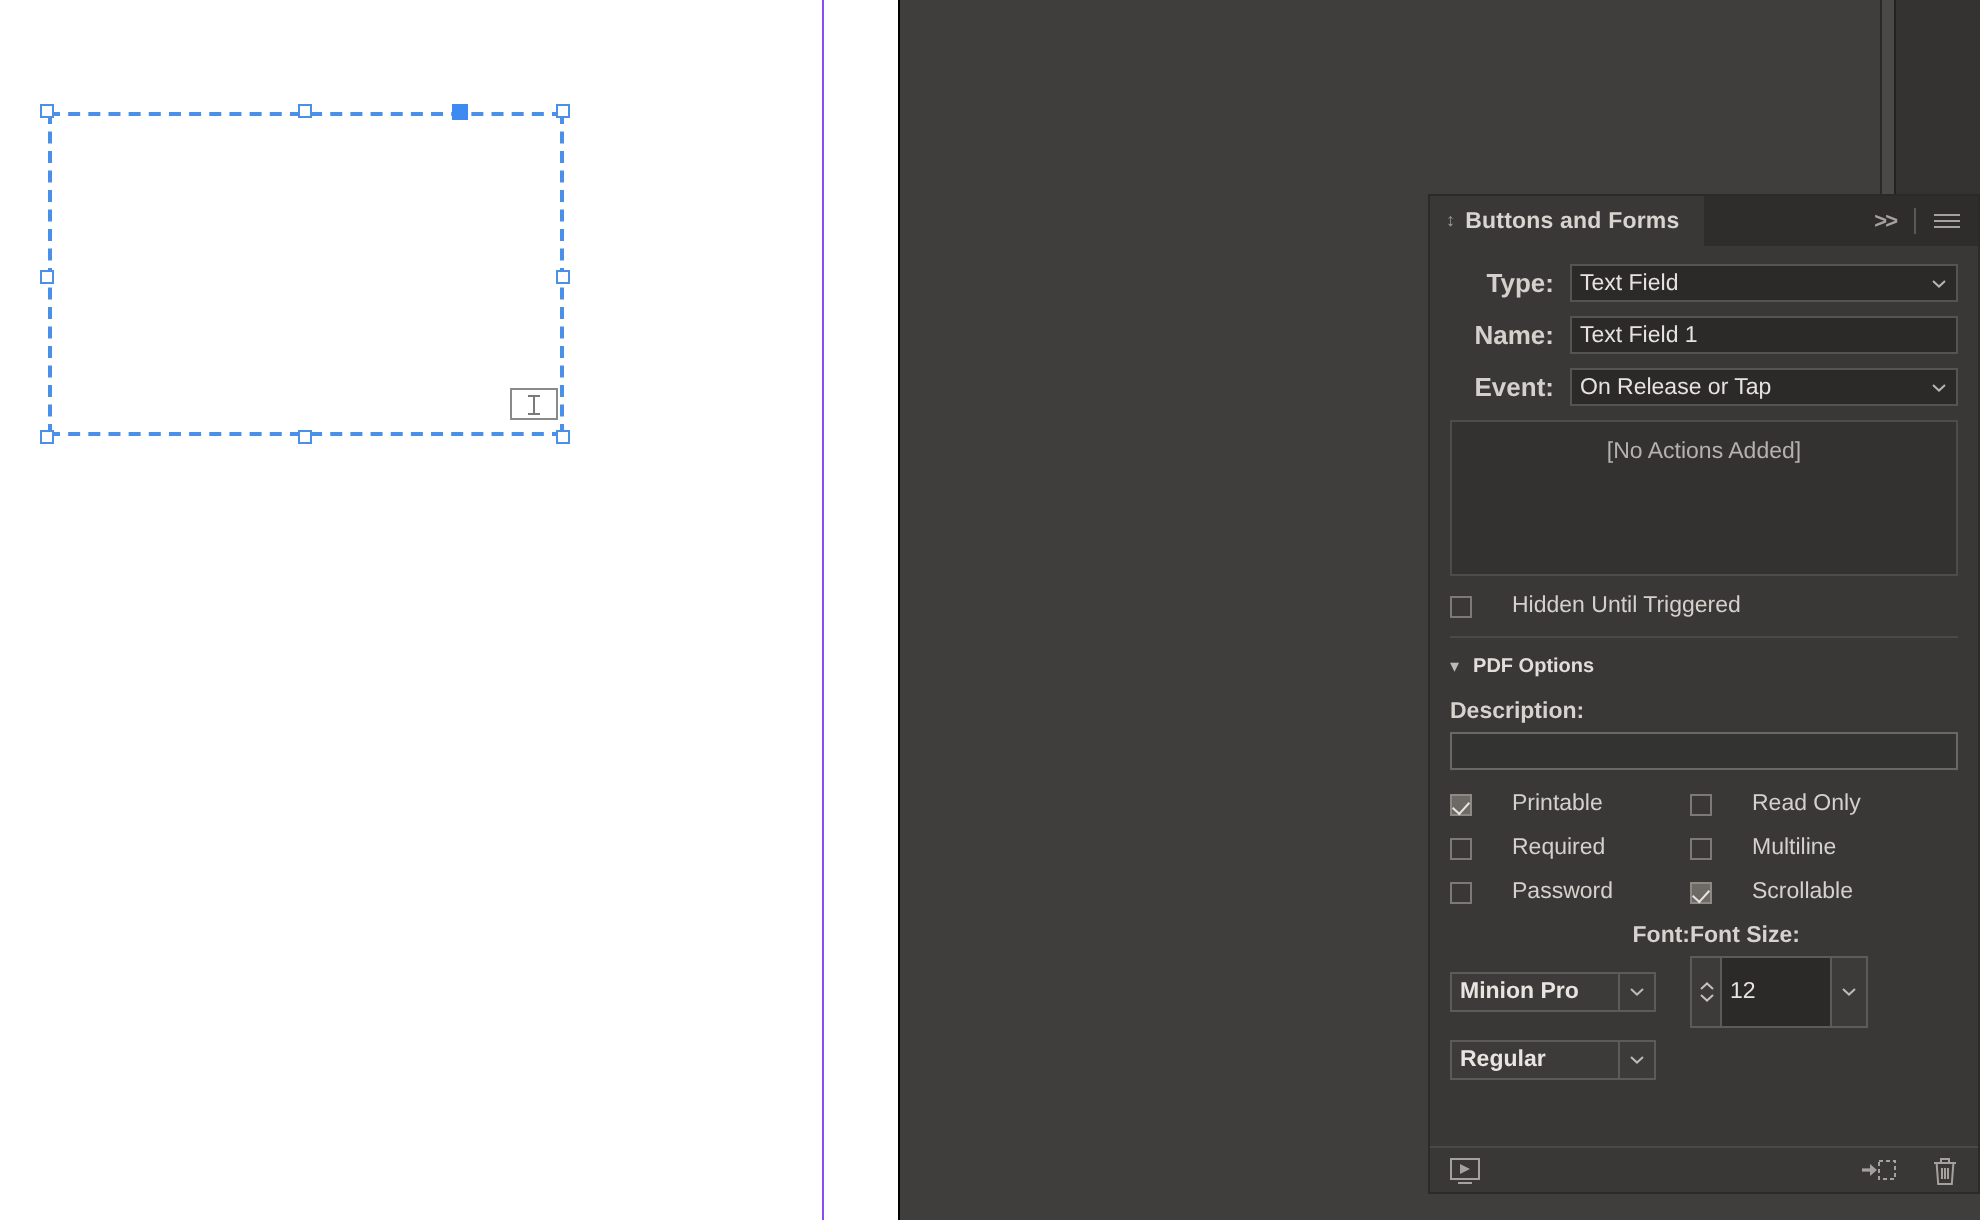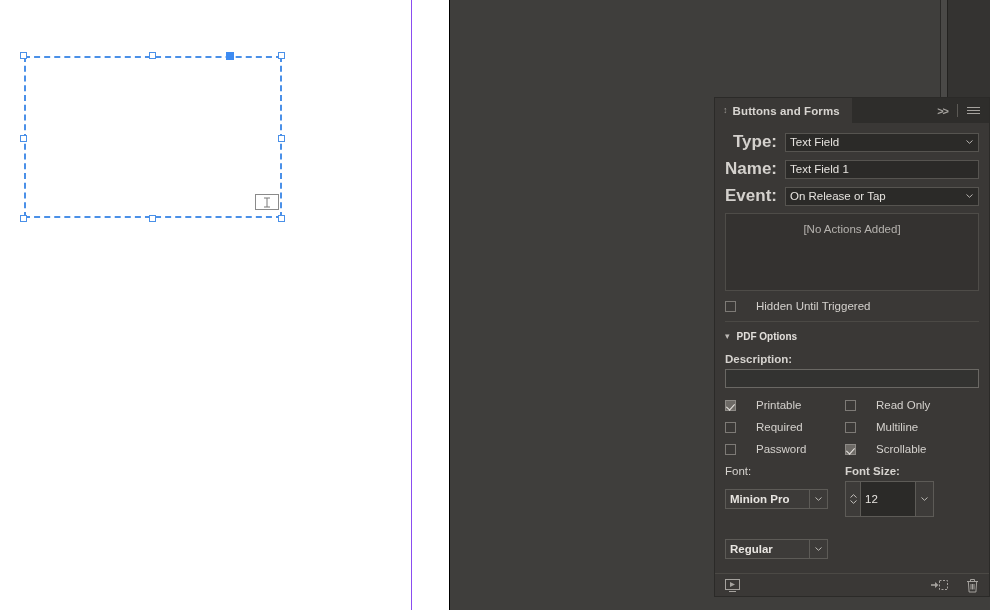--- a/index.html
+++ b/index.html
@@ -109,21 +109,21 @@
     position: relative;
     overflow: hidden;
   }
 
   .row {
     display: flex; align-items: center;
     margin-bottom: 7px;
   }
   .row-label {
     width: 60px; text-align: right; padding-right: 8px;
-    color: #d4d1cd; font-size: 17px; font-weight: bold;
+    color: #d4d1cd; font-size: 13px; font-weight: bold;
     white-space: nowrap;
   }
 
   .ctl {
     flex: 1;
     height: 19px;
     background: #2b2a28;
     border: 1px solid #565450;
     color: #e6e3df;
     font-size: 11.5px;
@@ -198,21 +198,21 @@
   }
 
   .chk-grid {
     display: grid;
     grid-template-columns: 120px 1fr;
     row-gap: 10px;
     margin-bottom: 10px;
   }
 
   .font-head { display: flex; margin-top: 4px; margin-bottom: 4px; }
-  .font-head .a { width: 120px; color: #d6d3cf; font-size: 11.5px; font-weight: normal; }
+  .font-head .a { width: 120px; color: #d6d3cf; font-size: 11.5px; font-weight: bold; text-align: right; }
   .font-head .b { color: #d6d3cf; font-size: 11.5px; font-weight: bold; }
 
   .font-row { display: flex; align-items: center; }
   .combo {
     width: 103px; height: 20px;
     background: #3d3b39;
     border: 1px solid #5d5b57;
     display: flex; align-items: stretch;
     color: #e8e5e1; font-size: 11.5px;
   }
@@ -393,21 +393,21 @@
           <span class="chk on"></span>
           <span class="chk-label">Scrollable</span>
         </div>
       </div>
 
       <div class="font-head">
         <div class="a">Font:</div>
         <div class="b">Font Size:</div>
       </div>
 
-      <div class="font-row" style="margin-bottom:22px;text-align:center;">
+      <div class="font-row" style="margin-bottom:6px;text-align:center;">
         <div class="combo">
           <span class="cv">Minion Pro</span>
           <span class="cb">
             <svg width="7" height="4" viewBox="0 0 7 4">
                 <path d="M0.5 0.5 L3.5 3.3 L6.5 0.5" stroke="#bdbab6" fill="none" stroke-width="1"></path>
               </svg>
           </span>
         </div>
         <div class="size-wrap">
           <span class="spin">

